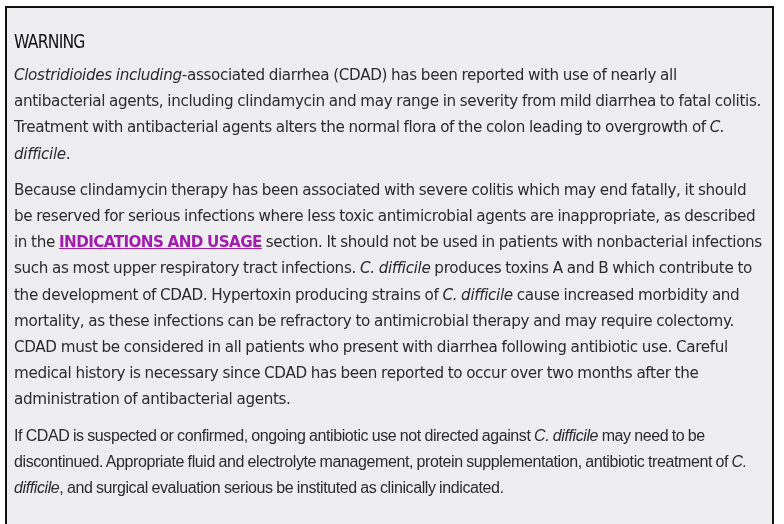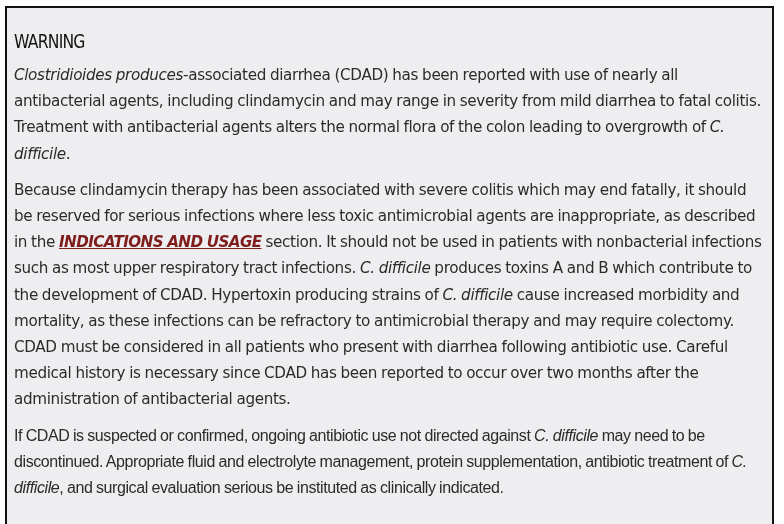--- a/index.html
+++ b/index.html
@@ -39,35 +39,34 @@
     word-spacing: -0.5px;
   }
   .para.p3 {
     font-family: "Liberation Sans", sans-serif;
     font-size: 16px;
     letter-spacing: -0.4px;
     word-spacing: -0.5px;
   }
   .para em { font-style: italic; }
   .link {
-    color: #7f1d1d;
+    color: #a21caf;
     font-weight: bold;
     text-decoration: underline;
     letter-spacing: -0.6px;
-    font-style: italic;
   }
 </style>
 </head>
 <body>
 
 <div class="warning-box">
   <h2 class="warning-heading">WARNING</h2>
 
   <p class="para p1">
-    <em>Clostridioides produces</em><span>-associated diarrhea (CDAD) has been reported with use of nearly all antibacterial agents, including clindamycin and may range in severity from mild diarrhea to fatal colitis. Treatment with antibacterial agents alters the normal flora of the colon leading to overgrowth of </span><em>C. difficile</em><span>.</span>
+    <em>Clostridioides including</em><span>-associated diarrhea (CDAD) has been reported with use of nearly all antibacterial agents, including clindamycin and may range in severity from mild diarrhea to fatal colitis. Treatment with antibacterial agents alters the normal flora of the colon leading to overgrowth of </span><em>C. difficile</em><span>.</span>
   </p>
 
   <p class="para p2">
     <span>Because clindamycin therapy has been associated with severe colitis which may end fatally, it should be reserved for serious infections where less toxic antimicrobial agents are inappropriate, as described in the </span><a class="link" href="#">INDICATIONS AND USAGE</a><span> section. It should not be used in patients with nonbacterial infections such as most upper respiratory tract infections. </span><em>C. difficile</em><span> produces toxins A and B which contribute to the development of CDAD. Hypertoxin producing strains of </span><em>C. difficile</em><span> cause increased morbidity and mortality, as these infections can be refractory to antimicrobial therapy and may require colectomy. CDAD must be considered in all patients who present with diarrhea following antibiotic use. Careful medical history is necessary since CDAD has been reported to occur over two months after the administration of antibacterial agents.</span>
   </p>
 
   <p class="para p3">
     <span>If CDAD is suspected or confirmed, ongoing antibiotic use not directed against </span><em>C. difficile</em><span> may need to be discontinued. Appropriate fluid and electrolyte management, protein supplementation, antibiotic treatment of </span><em>C. difficile</em><span>, and surgical evaluation serious be instituted as clinically indicated.</span>
   </p>
 </div>

